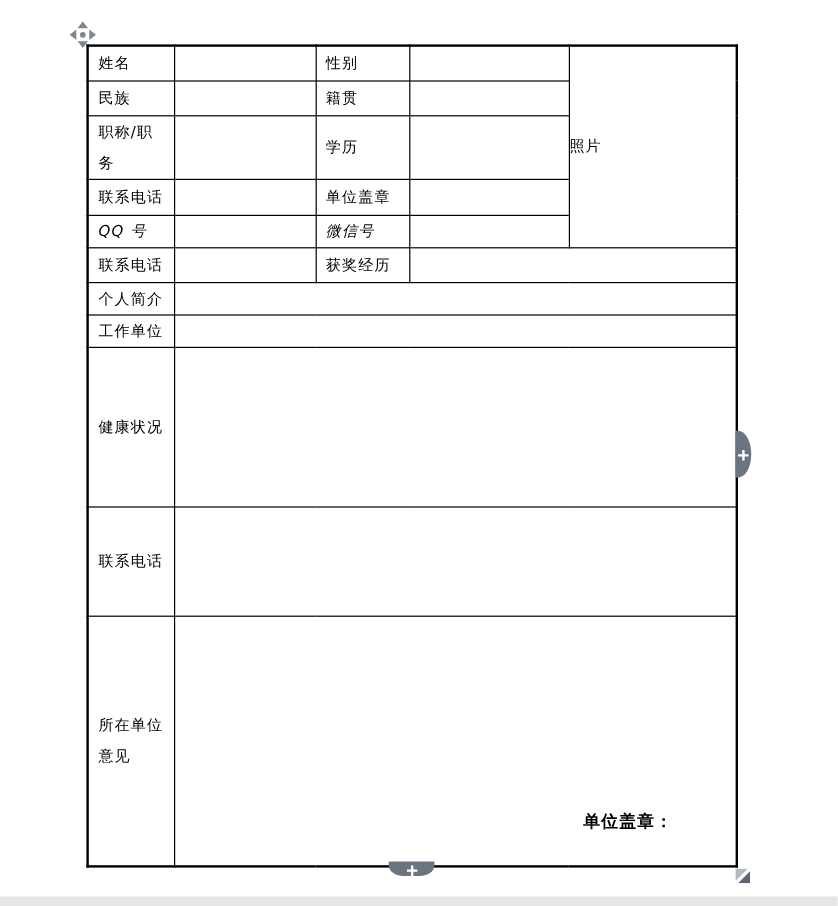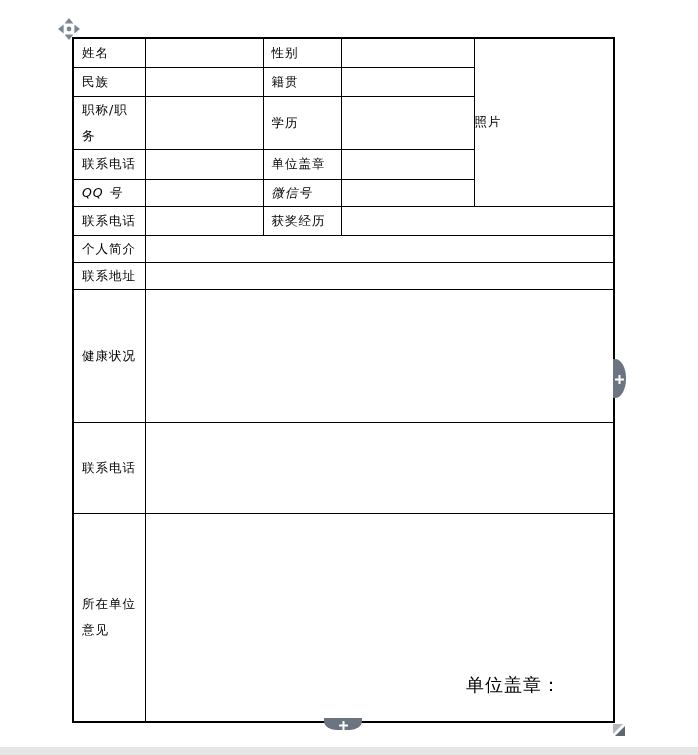--- a/index.html
+++ b/index.html
@@ -39,22 +39,23 @@
   tr.h27 { height: 27px; }
   tr.h133 { height: 133px; }
   tr.h91 { height: 91px; }
   tr.h209 { height: 195px; }
   td.photo { text-align: left; vertical-align: middle; }
   td.opinion-val { padding: 0; }
   .opinion-inner { position: relative; width: 100%; height: 207px; }
   .seal {
     position: absolute;
     right: 52px; bottom: 28px;
-    font-size: 18px; letter-spacing: 1px; line-height: 16px;
+    font-size: 14px; letter-spacing: 1px; line-height: 16px;
     white-space: nowrap;
+    font-weight: bold;
   }
 
   
   .move-handle { position: absolute; left: 57px; top: 17px; width: 24px; height: 24px; cursor: move; }
   .add-col-tab {
     position: absolute; left: 613px; top: 359px;
     width: 13px; height: 39px;
     background: #6b7480;
     border-radius: 0 11px 11px 0 / 0 19px 19px 0;
     display: flex; align-items: center; justify-content: center;
@@ -140,21 +141,21 @@
         <td class="lbl">联系电话</td>
         <td class="val"></td>
         <td class="lbl">获奖经历</td>
         <td class="val" colspan="2"></td>
       </tr>
       <tr class="h27">
         <td class="lbl">个人简介</td>
         <td class="val" colspan="4"></td>
       </tr>
       <tr class="h27">
-        <td class="lbl">联系地址</td>
+        <td class="lbl">工作单位</td>
         <td class="val" colspan="4"></td>
       </tr>
       <tr class="h133">
         <td class="lbl">健康状况</td>
         <td class="val" colspan="4"></td>
       </tr>
       <tr class="h91">
         <td class="lbl">联系电话</td>
         <td class="val" colspan="4"></td>
       </tr>

